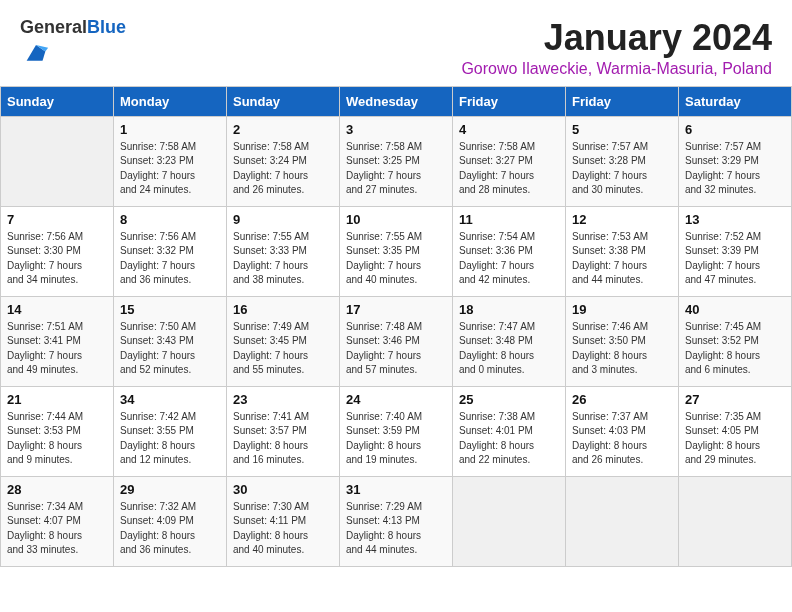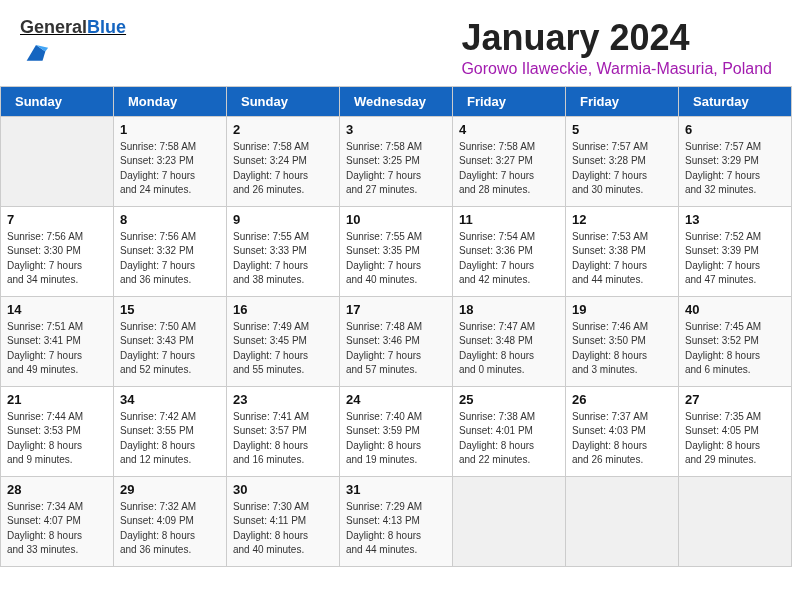--- a/index.html
+++ b/index.html
@@ -12,36 +12,35 @@
     .header {
       display: flex;
       align-items: flex-start;
       justify-content: space-between;
       padding: 18px 20px 8px 20px;
     }
     .logo {
       display: flex;
       align-items: flex-start;
       gap: 0;
-      text-decoration: underline;
     }
     .logo-text {
       font-size: 18px;
       font-weight: bold;
       line-height: 1.1;
     }
     .logo-general { color: #333; }
     .logo-blue { color: #1565c0; }
     .logo-icon {
       width: 28px;
       height: 28px;
       margin-left: 2px;
     }
     .title-section {
-      text-align: left;
+      text-align: right;
     }
     .month-title {
       font-size: 36px;
       font-weight: bold;
       color: #222;
       line-height: 1.1;
     }
     .location-title {
       font-size: 16px;
       color: #a21caf;
@@ -50,21 +49,21 @@
     .calendar {
       width: 100%;
       border-collapse: collapse;
       table-layout: fixed;
     }
     .calendar thead th {
       background-color: #1565c0;
       color: #fff;
       font-size: 13px;
       font-weight: bold;
-      padding: 7px 14px;
+      padding: 7px 6px;
       text-align: left;
       border: 1px solid #ccc;
     }
     .calendar tbody td {
       border: 1px solid #ccc;
       vertical-align: top;
       padding: 5px 6px;
       font-size: 11px;
       color: #333;
       background: #fff;

